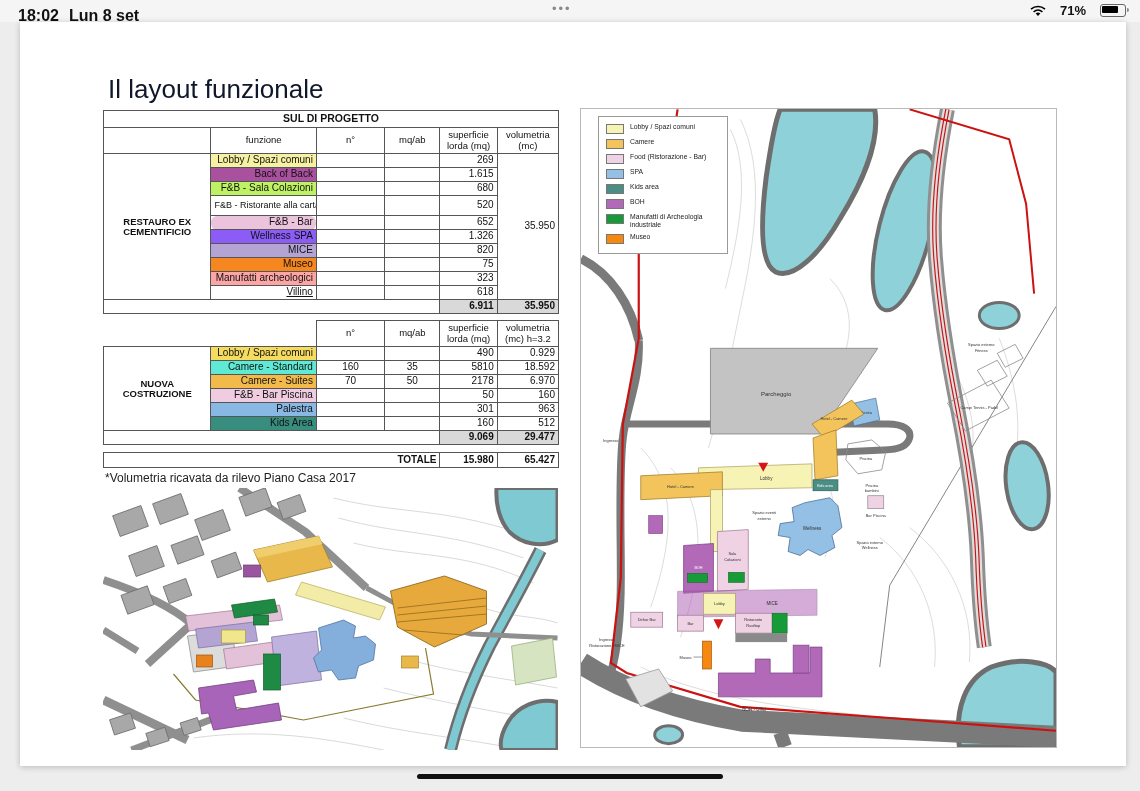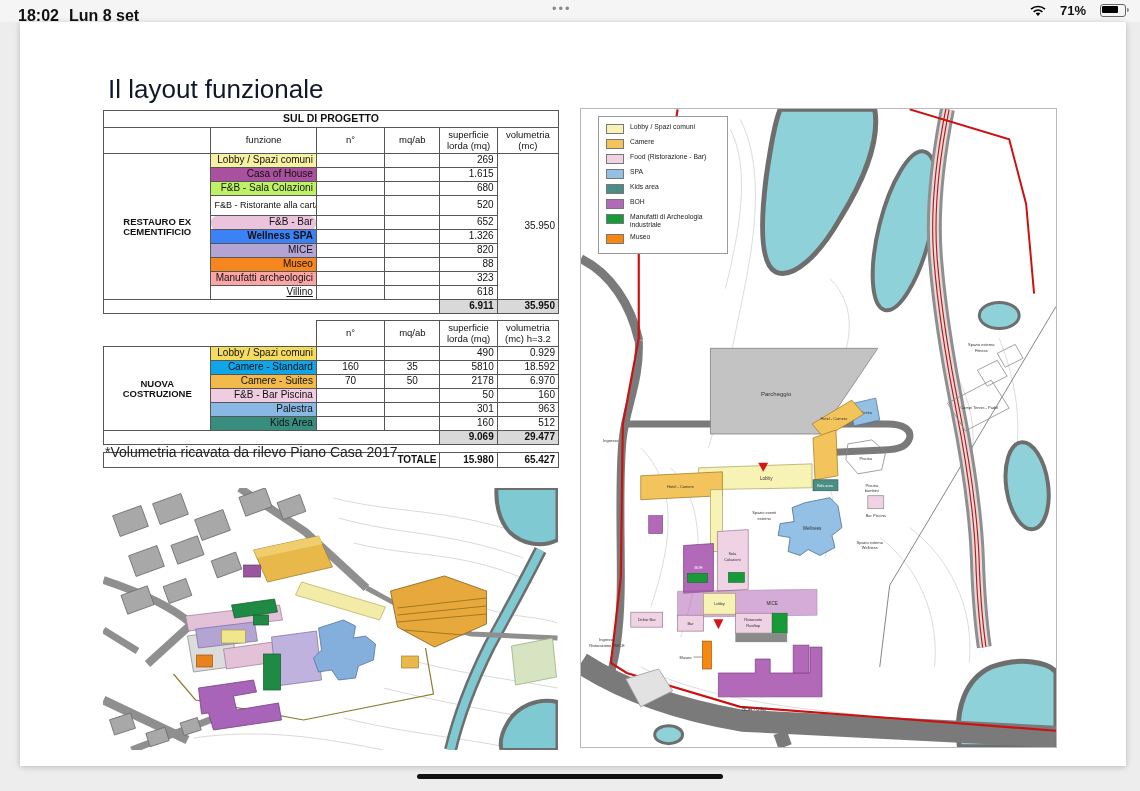--- a/index.html
+++ b/index.html
@@ -30,21 +30,21 @@
   td.ghost{border:none;background:transparent;}
   td.group{font-weight:700;text-align:center;white-space:normal;font-size:9.5px;}
   td.fz{text-align:right;}
   td.fz.small{font-size:9px;}
   td.num{text-align:right;}
   td.ctr{text-align:center;}
   td.tot{background:#d9d9d9;font-weight:700;text-align:right;}
   td.gt{font-weight:700;text-align:right;}
   tr.tall td{height:19px;}
   tr.trow td{height:13px;}
-  .footnote{position:absolute;left:105px;top:444px;font-size:14px;color:#222;}
+  .footnote{position:absolute;left:105px;top:471px;font-size:12px;color:#222;}
   
   .axon{position:absolute;left:103px;top:488px;width:455px;height:262px;background:#fff;}
   .map{position:absolute;left:580px;top:108px;width:477px;height:640px;background:#fff;
        border:1px solid #b9b9b9;box-sizing:border-box;}
   .legend{position:absolute;left:17px;top:7px;width:130px;background:#fff;border:1px solid #999;
     padding:6px 5px 5px 7px;box-sizing:border-box;z-index:5;}
   .lg-row{display:flex;align-items:flex-start;margin-bottom:4px;}
   .sw{flex:0 0 16px;height:8px;border:1px solid #777;margin-right:6px;margin-top:1px;}
   .lg-label{font-size:6.8px;line-height:1.15;color:#222;}
   svg text{font-family:"Liberation Sans",sans-serif;fill:#333;}
@@ -102,21 +102,21 @@
       </tr>
       <tr class="trow">
         <td class="group" rowspan="10">RESTAURO EX CEMENTIFICIO</td>
         <td class="fz" style="background-color: rgb(247, 242, 163);">Lobby / Spazi comuni</td>
         <td></td>
             <td></td>
         <td class="num">269</td>
         <td class="num" rowspan="10">35.950</td>
       </tr>
       <tr class="trow">
-            <td class="fz" style="background-color: rgb(169, 81, 158);">Casa of House</td>
+            <td class="fz" style="background-color: rgb(169, 81, 158);">Back of Back</td>
             <td></td>
             <td></td>
             <td class="num">1.615</td>
           </tr>
       <tr class="trow">
             <td class="fz" style="background-color: #bef264;">F&amp;B - Sala Colazioni</td>
             <td></td>
             <td></td>
             <td class="num">680</td>
           </tr>
@@ -126,36 +126,36 @@
             <td></td>
             <td class="num">520</td>
           </tr>
       <tr class="trow">
             <td class="fz" style="background-color: rgb(235, 195, 221); border-radius: 6px;">F&amp;B - Bar</td>
             <td></td>
             <td></td>
             <td class="num">652</td>
           </tr>
       <tr class="trow">
-            <td class="fz" style="background-color: #3b82f6; font-weight: bold;">Wellness SPA</td>
+            <td class="fz" style="background-color: #8b5cf6;">Wellness SPA</td>
             <td></td>
             <td></td>
             <td class="num">1.326</td>
           </tr>
       <tr class="trow">
             <td class="fz" style="background-color: rgb(179, 164, 212);">MICE</td>
             <td></td>
             <td></td>
             <td class="num">820</td>
           </tr>
       <tr class="trow">
             <td class="fz" style="background-color: rgb(246, 134, 31);">Museo</td>
             <td></td>
             <td></td>
-            <td class="num">88</td>
+            <td class="num">75</td>
           </tr>
       <tr class="trow">
             <td class="fz" style="background-color: #fca5a5;">Manufatti archeologici</td>
             <td></td>
             <td></td>
             <td class="num">323</td>
           </tr>
       <tr class="trow">
             <td class="fz" style="background-color: rgb(255, 255, 255); text-decoration: underline;">Villino</td>
             <td></td>
@@ -191,21 +191,21 @@
       </tr>
       <tr class="trow">
         <td class="group" rowspan="6">NUOVA COSTRUZIONE</td>
         <td class="fz" style="background-color: rgb(245, 220, 95);">Lobby / Spazi comuni</td>
         <td></td>
             <td></td>
         <td class="num">490</td>
         <td class="num">0.929</td>
       </tr>
       <tr class="trow">
-            <td class="fz" style="background-color: #0ea5e9;">Camere - Standard</td>
+            <td class="fz" style="background-color: #5eead4;">Camere - Standard</td>
             <td class="ctr">160</td>
             <td class="ctr">35</td>
             <td class="num">5810</td>
             <td class="num">18.592</td>
           </tr>
       <tr class="trow">
             <td class="fz" style="background-color: rgb(242, 186, 74);">Camere - Suites</td>
             <td class="ctr">70</td>
             <td class="ctr">50</td>
             <td class="num">2178</td>

